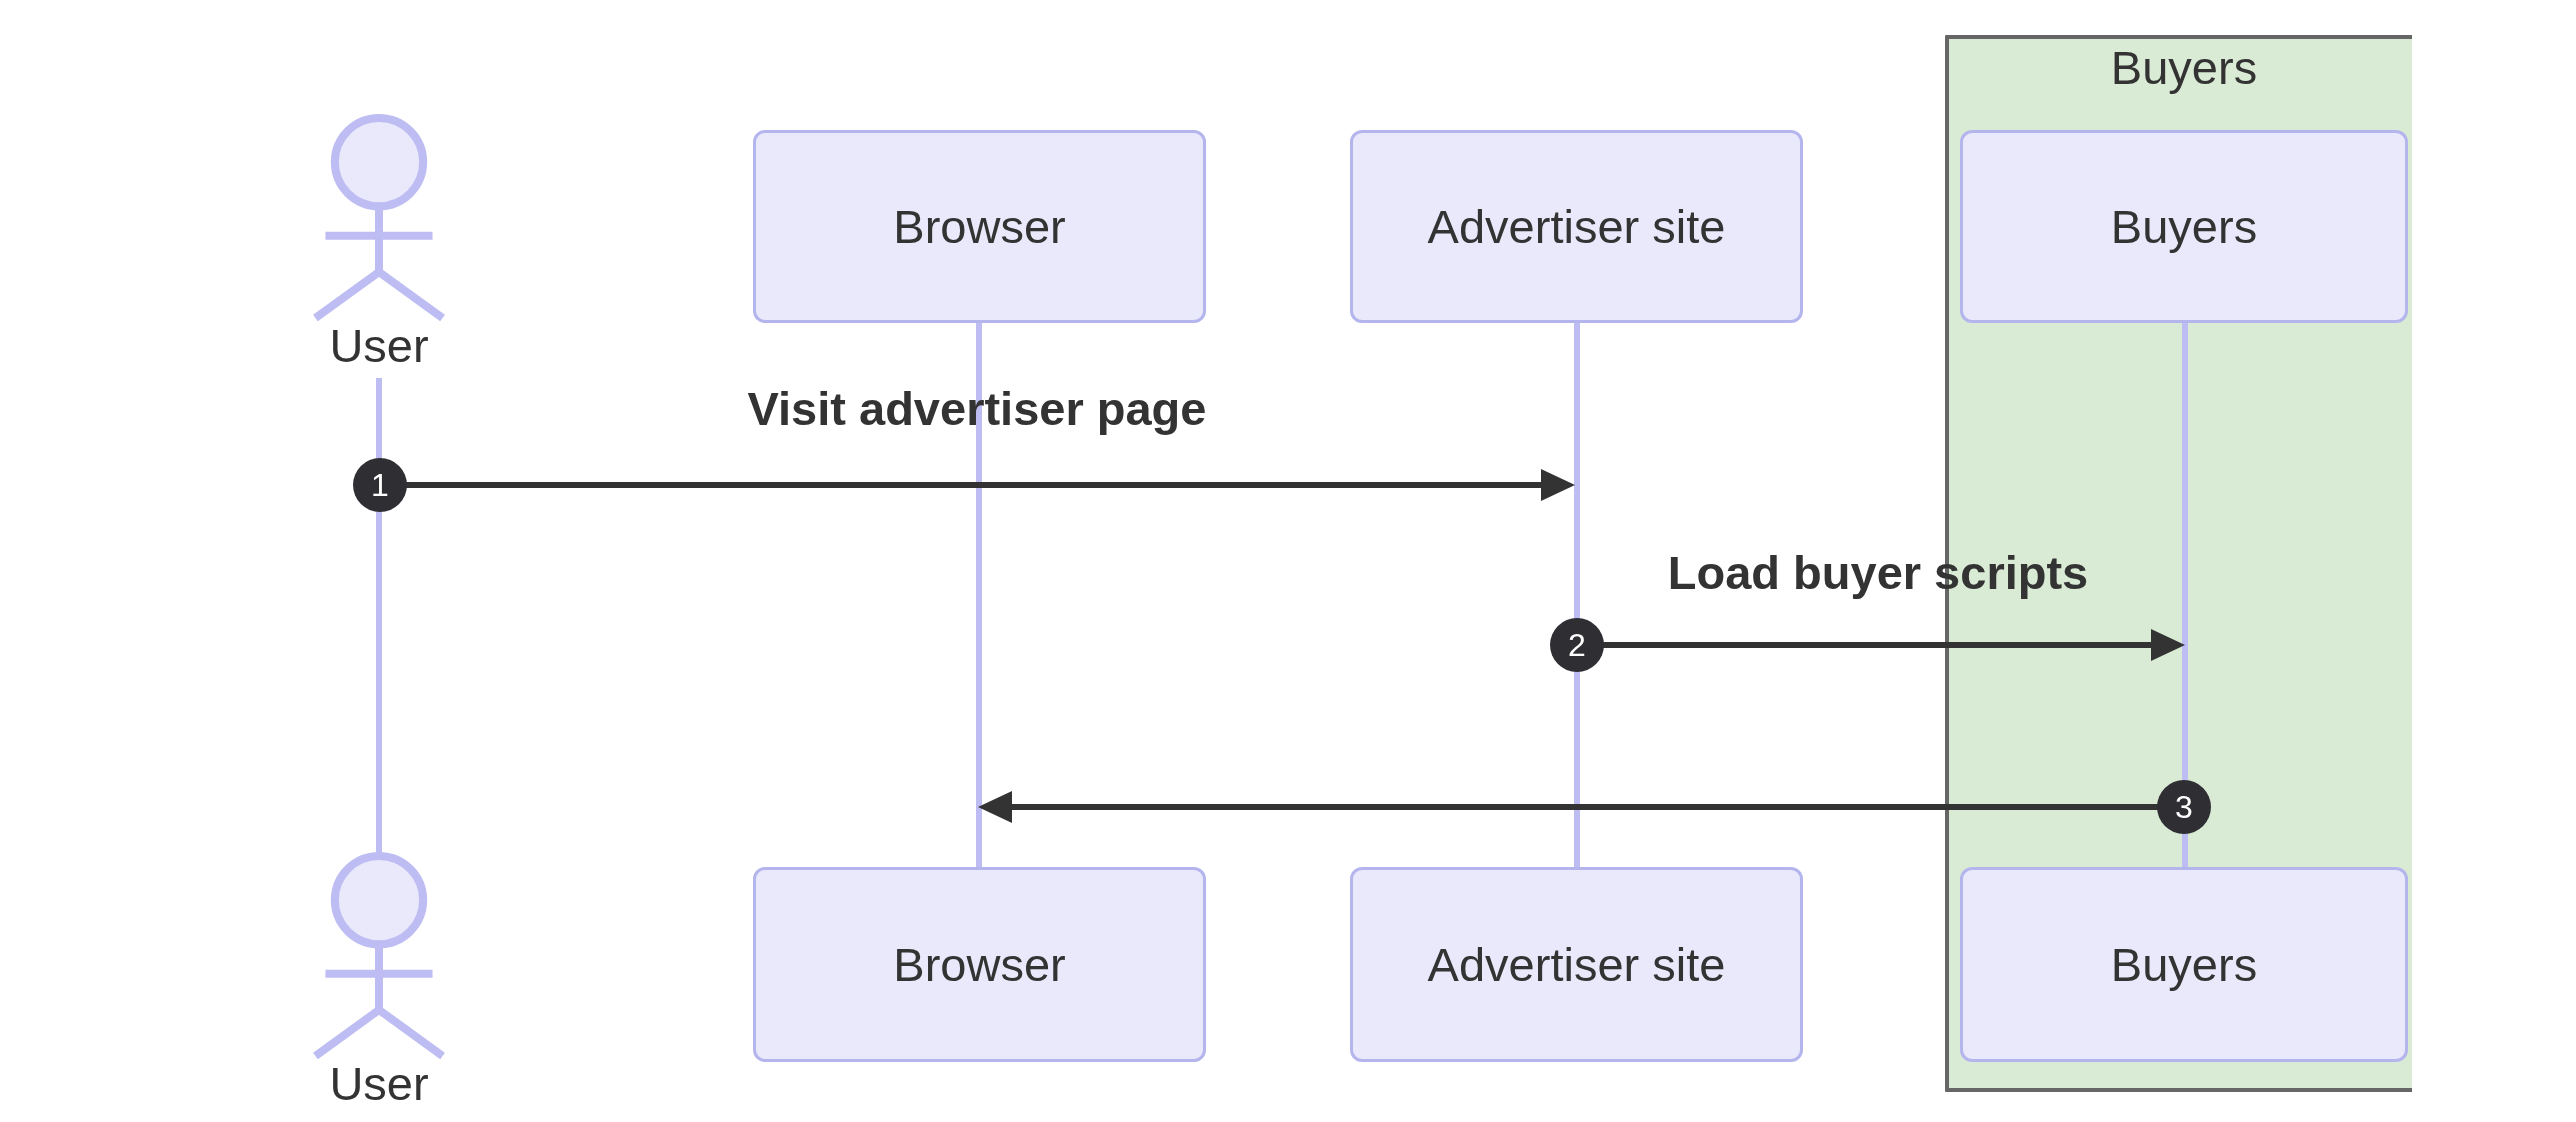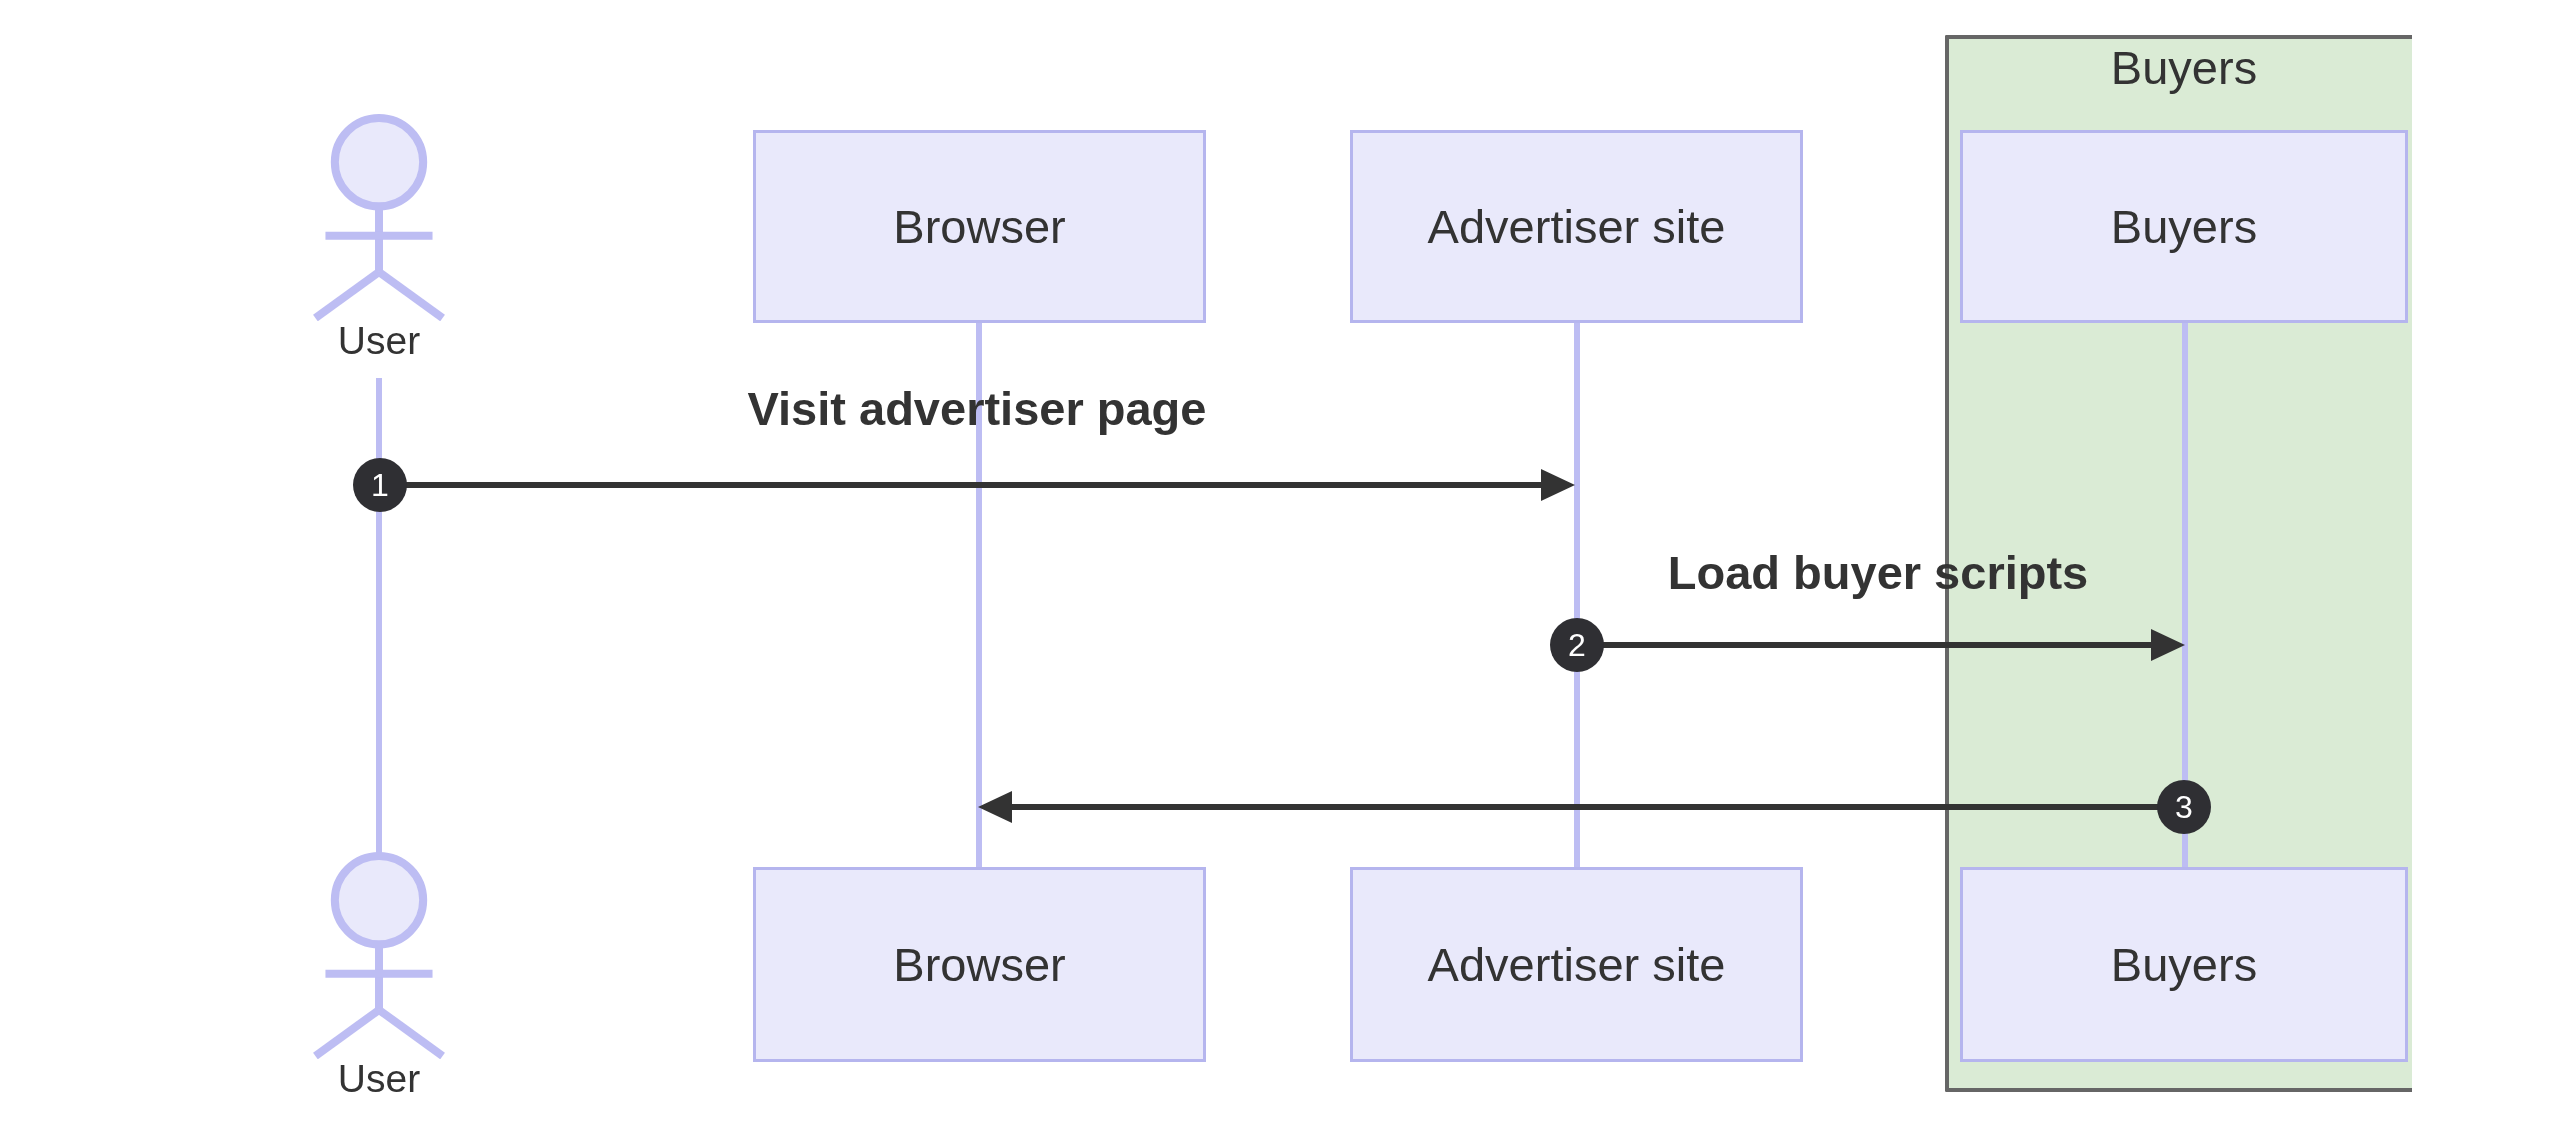--- a/index.html
+++ b/index.html
@@ -48,21 +48,21 @@
   .lifeline {
     width: 6px;
     background: var(--lifeline);
     z-index: 1;
   }
 
   
   .pbox {
     background: var(--lavender-fill);
     border: 3.4px solid var(--lavender-border);
-    border-radius: 0;
+    border-radius: 12px;
     display: flex;
     align-items: center;
     justify-content: center;
     z-index: 2;
   }
   .pbox span {
     font-size: 47px;
     line-height: 1;
     color: var(--dark);
     white-space: nowrap;
@@ -73,21 +73,21 @@
   .actor-svg circle {
     fill: var(--lavender-fill);
     stroke: var(--lifeline);
     stroke-width: 12px;
   }
   .actor-svg line {
     stroke: var(--lifeline);
     stroke-width: 12px;
   }
   .actor-label {
-    font-size: 39px;
+    font-size: 47px;
     line-height: 1.25;
     text-align: center;
     transform: translateX(-50%);
     white-space: nowrap;
     z-index: 2;
     color: var(--dark);
   }
 
   
   .msg-line {

